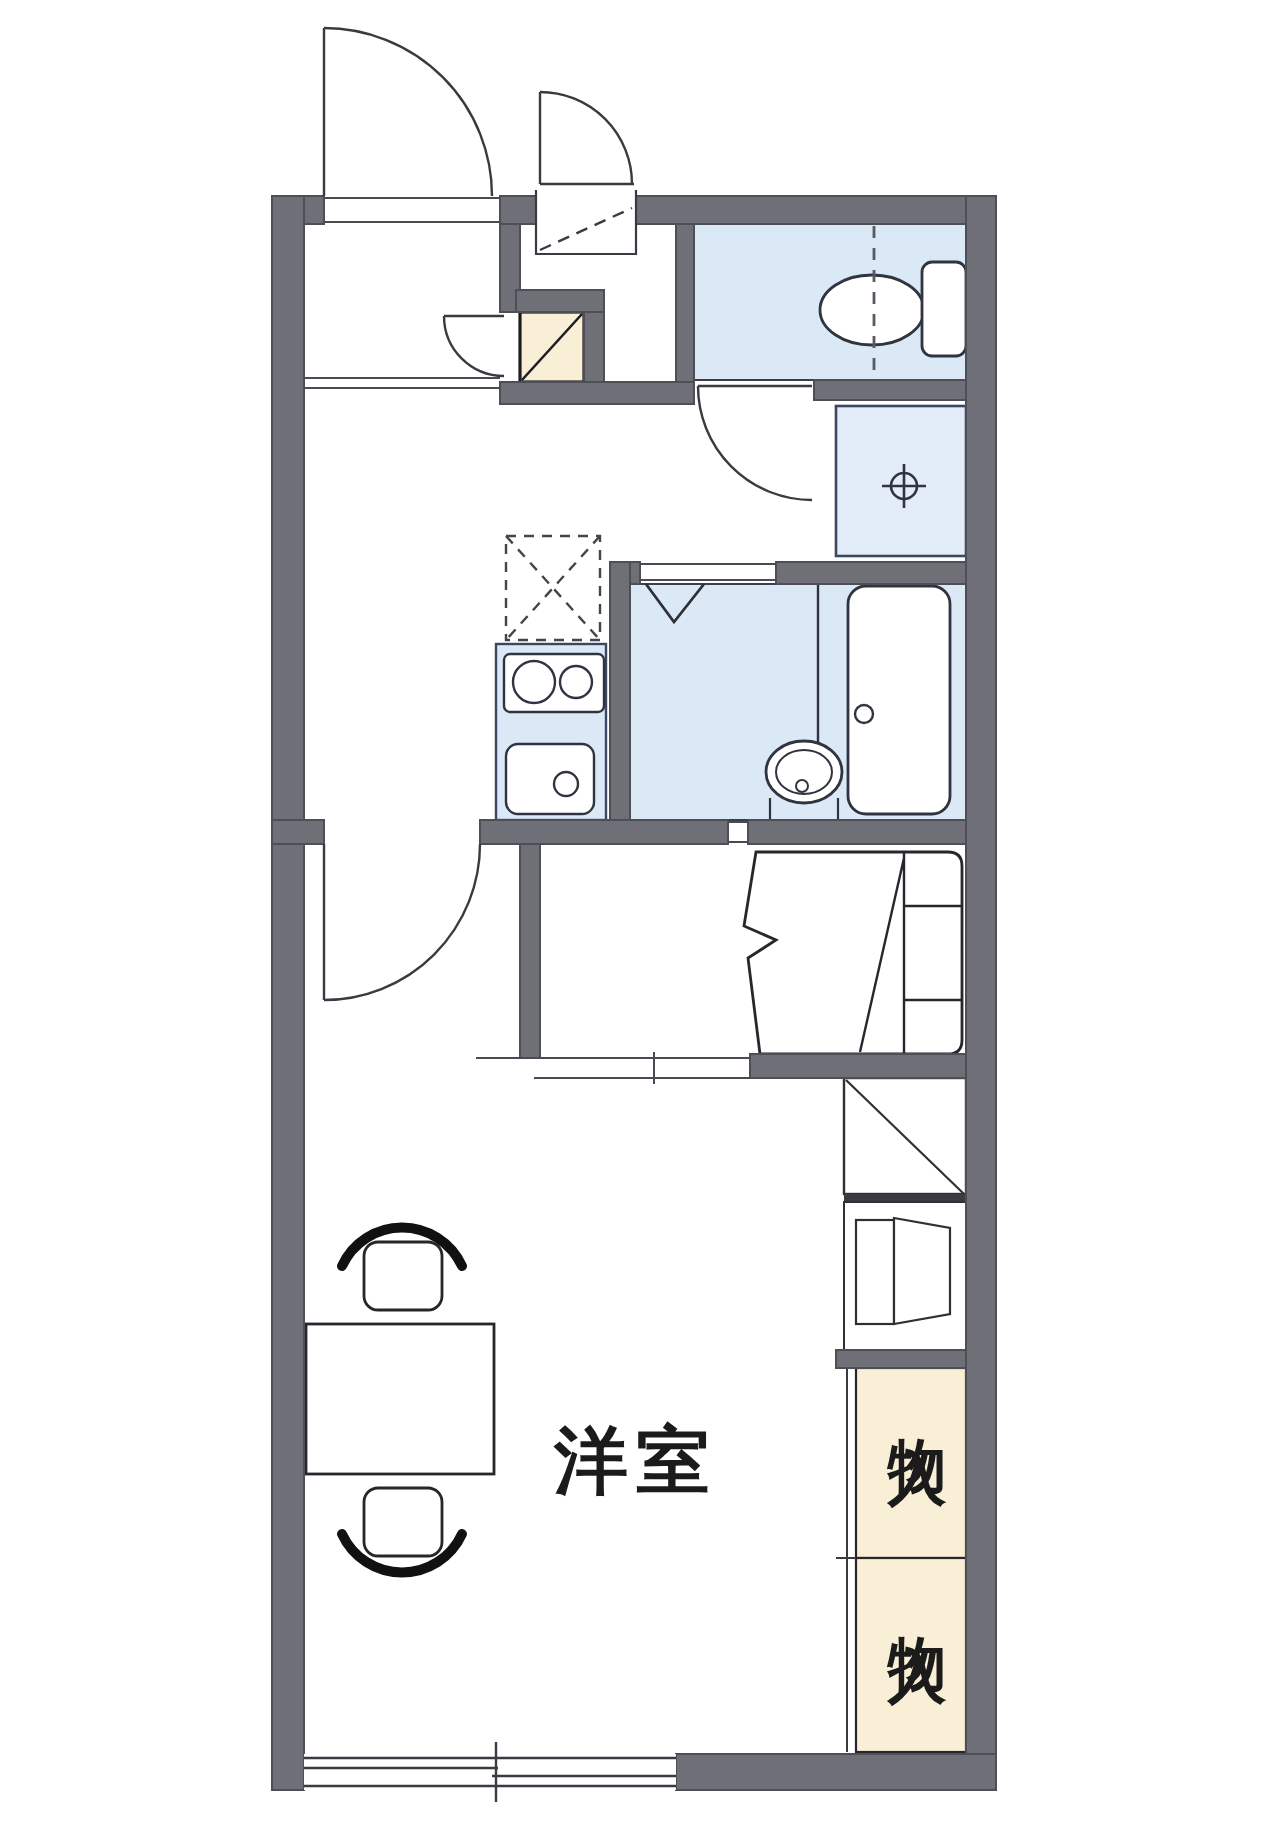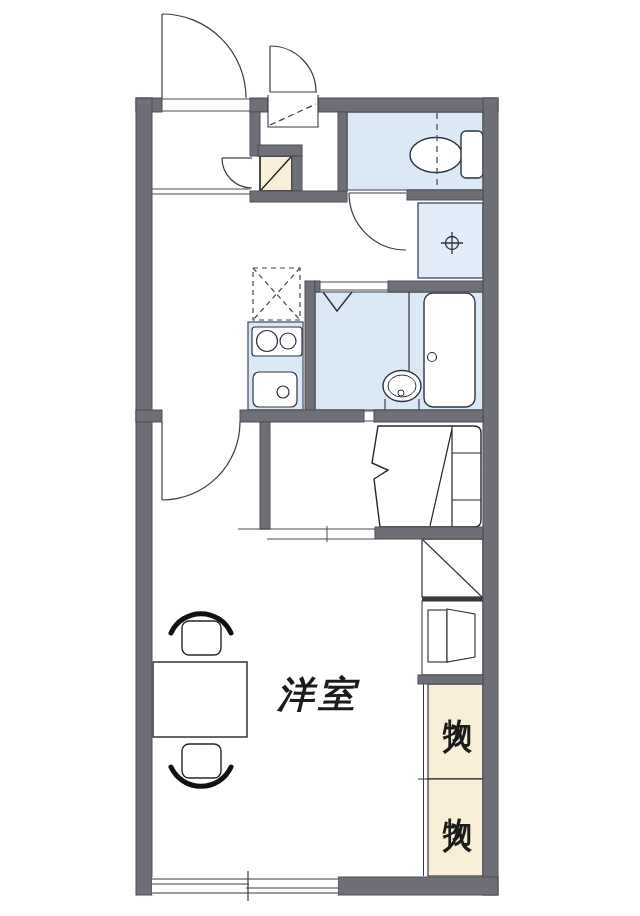--- a/index.html
+++ b/index.html
@@ -177,19 +177,19 @@
     <path d="M 349 193 H 406"></path>
     <path d="M 349 193 A 57 57 0 0 0 406 250"></path>
   </g>
   <g stroke="#3a3a42" stroke-width="1.2" fill="none">
     <path d="M 162 422 V 500"></path>
     <path d="M 162 500 A 78 78 0 0 0 240 422"></path>
   </g>
 
 </svg>
 
-<div class="room-label label-h" style="left:277px;top:670px;font-style:italic;">洋室</div>
+<div class="room-label label-h" style="left:277px;top:706px;">洋室</div>
 
 <div class="room-label label-v" style="left:443px;top:696px;">物入</div>
 
 <div class="room-label label-v" style="left:443px;top:795px;">物入</div>
 
 </div>
 
 </body></html>

